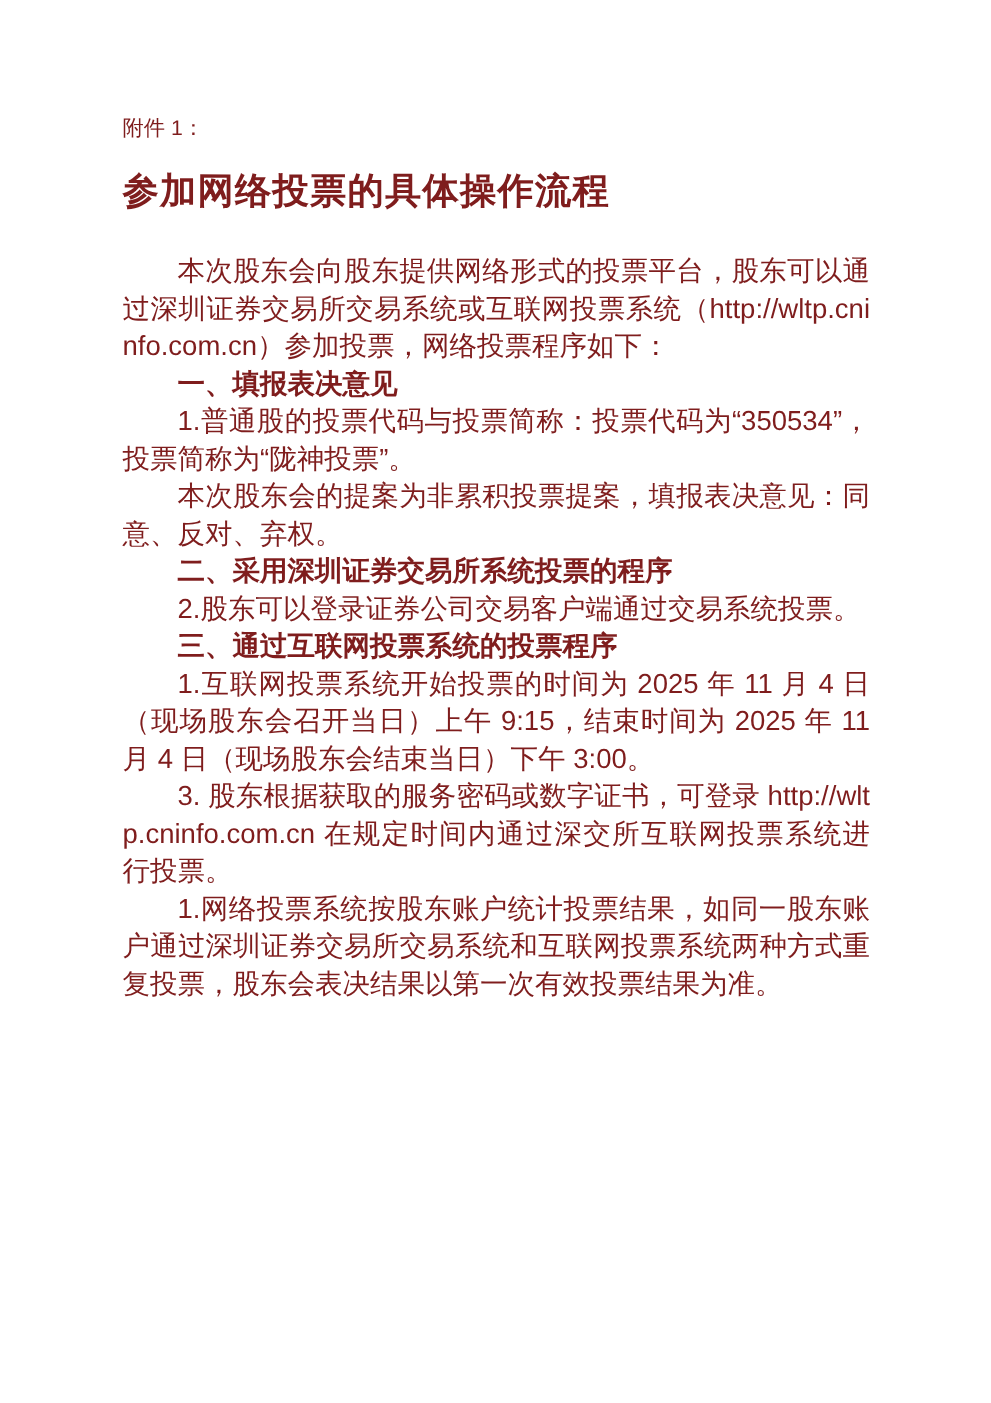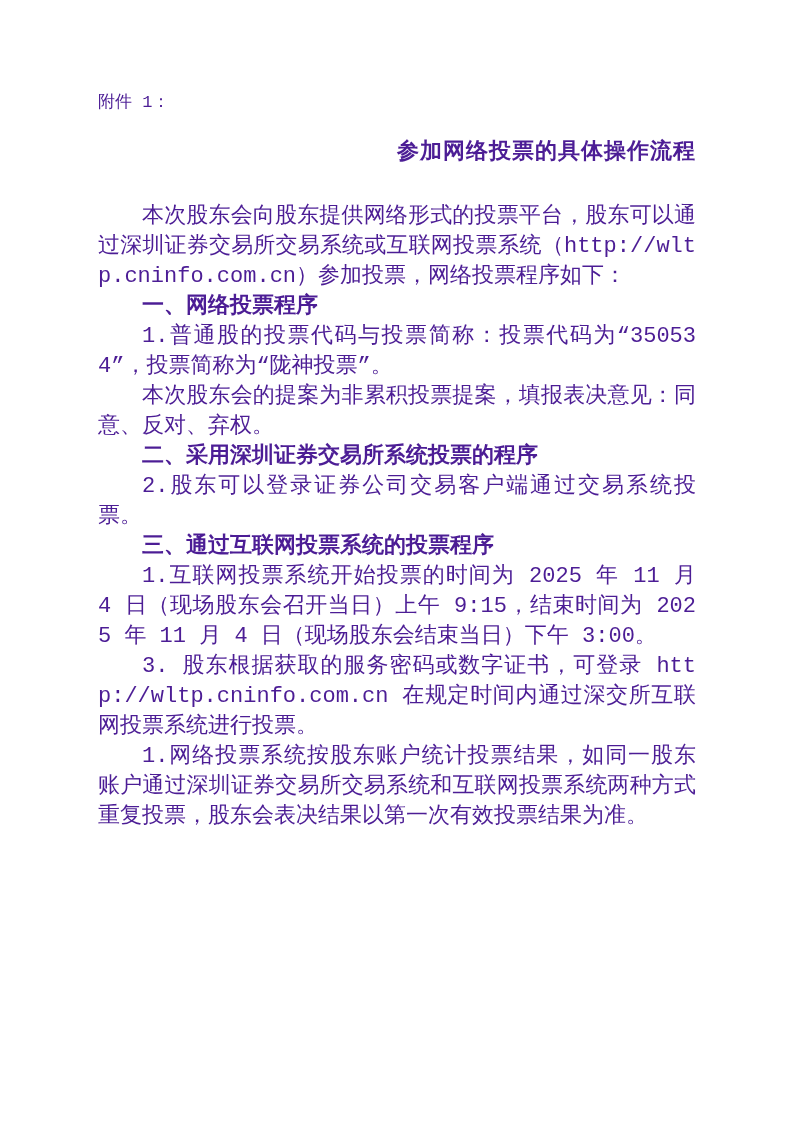--- a/index.html
+++ b/index.html
@@ -6,36 +6,36 @@
     margin: 0;
     padding: 0;
     background: #ffffff;
   }
   .page {
     position: relative;
     width: 793px;
     height: 1122px;
     margin: 0 auto;
     background: #ffffff;
-    color: #4c1d95;
-    font-family: Liberation Mono, monospace;
+    color: #7f1d1d;
+    font-family: Liberation Sans, sans-serif;
     box-sizing: border-box;
     padding: 92px 97px 0 98px;
     overflow: hidden;
   }
   .attachment {
     font-size: 17px;
     line-height: 22px;
     text-align: left;
   }
   .doc-title {
-    font-size: 22px;
+    font-size: 29px;
     font-weight: 700;
     line-height: 30px;
-    text-align: right;
+    text-align: left;
     margin: 24px 0 34px 0;
     letter-spacing: 1px;
   }
   .doc-body {
     width: 598px;
   }
   .para {
     margin: 0;
     font-size: 22px;
     line-height: 30px;
@@ -50,21 +50,21 @@
   }
 </style>
 </head>
 <body>
 
 <div class="page">
   <div class="attachment">附件 1：</div>
   <h1 class="doc-title">参加网络投票的具体操作流程</h1>
   <div class="doc-body">
       <p class="para">本次股东会向股东提供网络形式的投票平台，股东可以通过深圳证券交易所交易系统或互联网投票系统（http://wltp.cninfo.com.cn）参加投票，网络投票程序如下：</p>
-      <p class="para heading">一、网络投票程序</p>
+      <p class="para heading">一、填报表决意见</p>
       <p class="para">1.普通股的投票代码与投票简称：投票代码为“350534”，投票简称为“陇神投票”。</p>
       <p class="para">本次股东会的提案为非累积投票提案，填报表决意见：同意、反对、弃权。</p>
       <p class="para heading">二、采用深圳证券交易所系统投票的程序</p>
       <p class="para">2.股东可以登录证券公司交易客户端通过交易系统投票。</p>
       <p class="para heading">三、通过互联网投票系统的投票程序</p>
       <p class="para">1.互联网投票系统开始投票的时间为 2025 年 11 月 4 日（现场股东会召开当日）上午 9:15，结束时间为 2025 年 11 月 4 日（现场股东会结束当日）下午 3:00。</p>
       <p class="para">3. 股东根据获取的服务密码或数字证书，可登录 http://wltp.cninfo.com.cn 在规定时间内通过深交所互联网投票系统进行投票。</p>
       <p class="para">1.网络投票系统按股东账户统计投票结果，如同一股东账户通过深圳证券交易所交易系统和互联网投票系统两种方式重复投票，股东会表决结果以第一次有效投票结果为准。</p>
     </div>
 </div>

